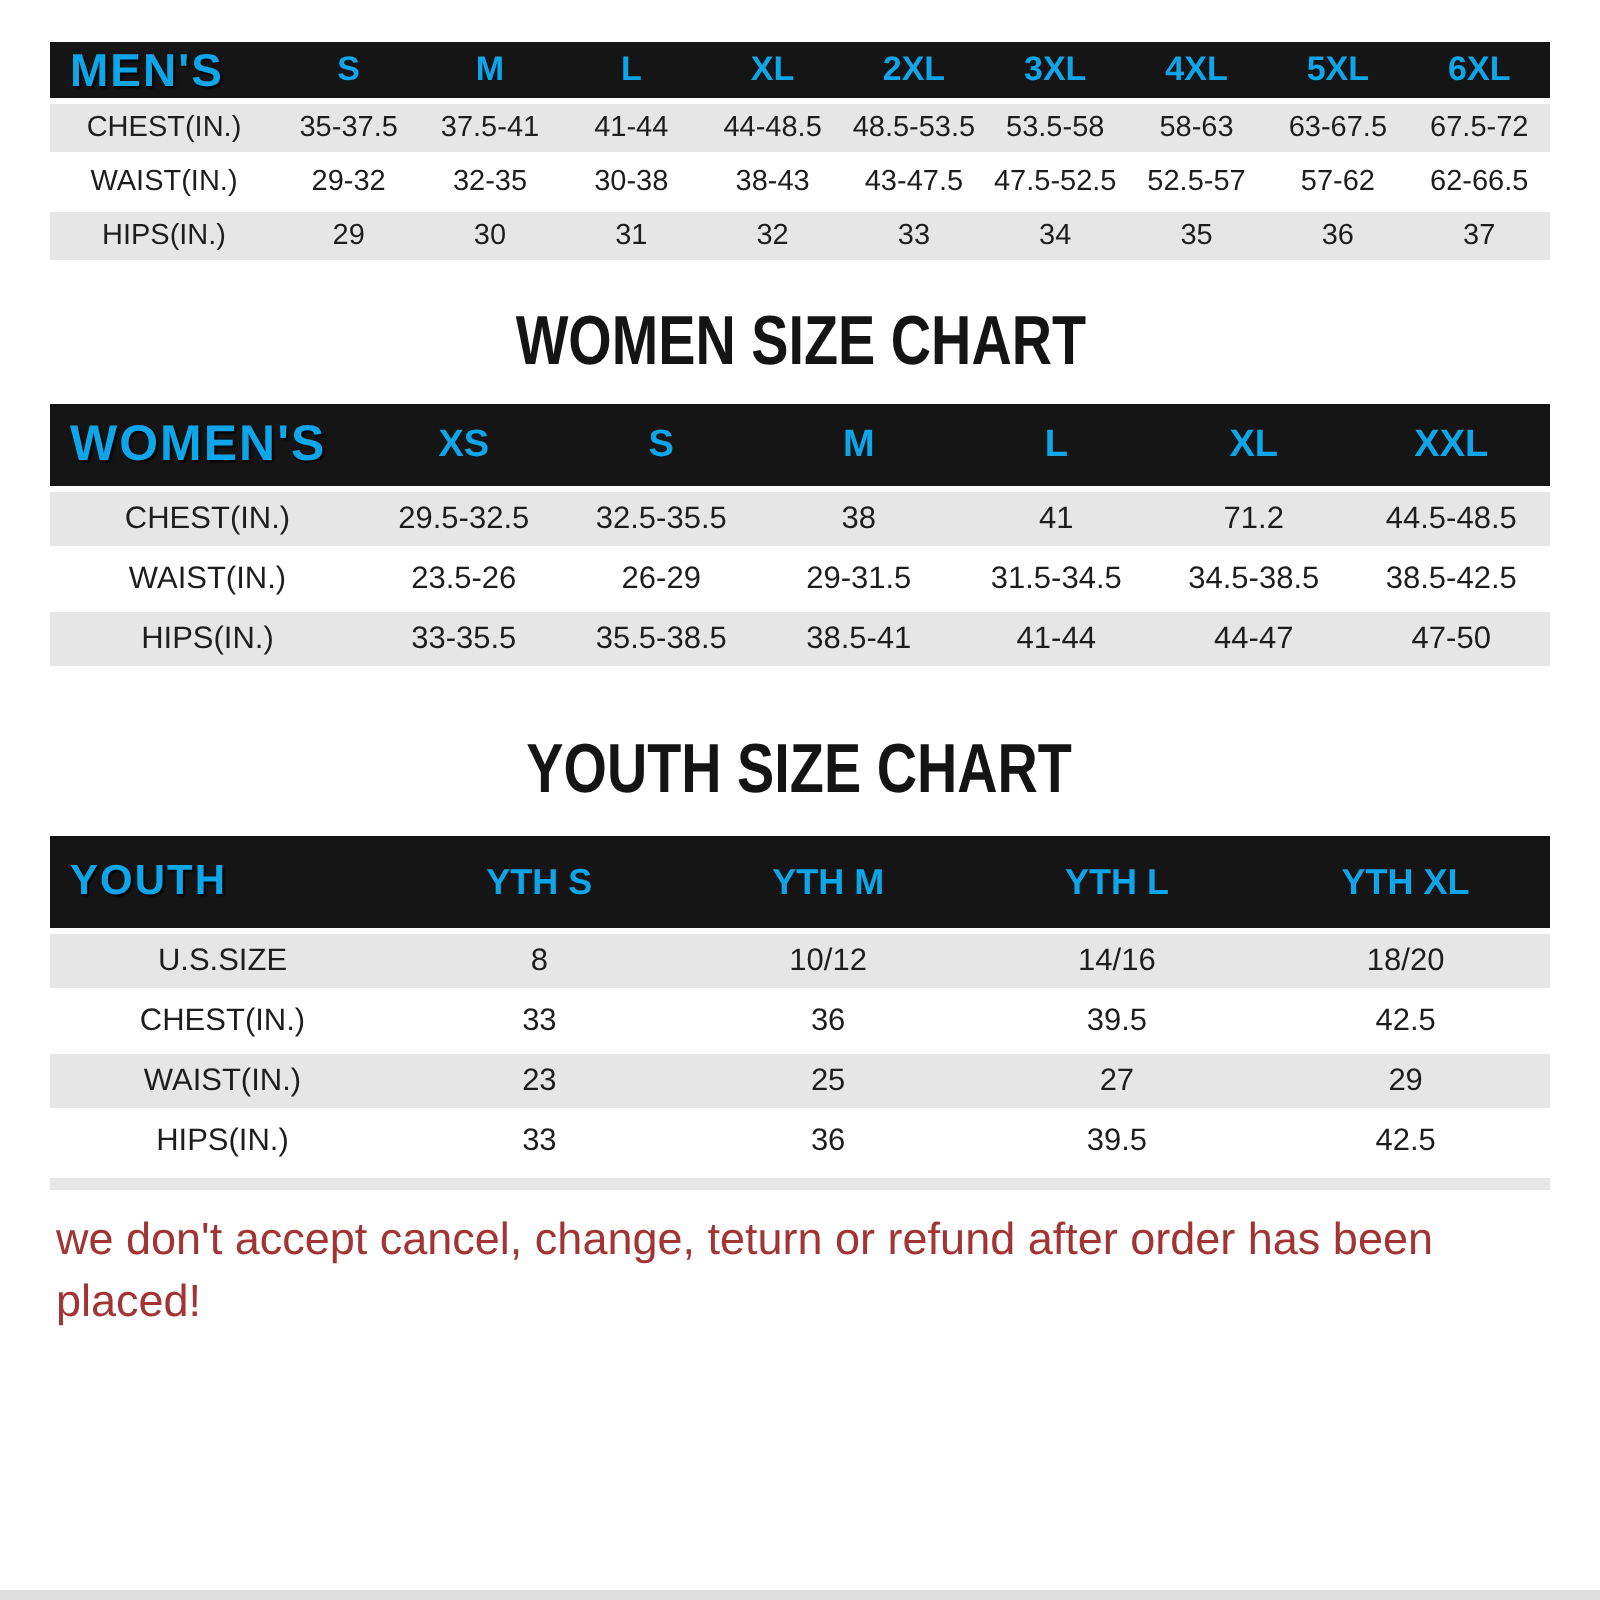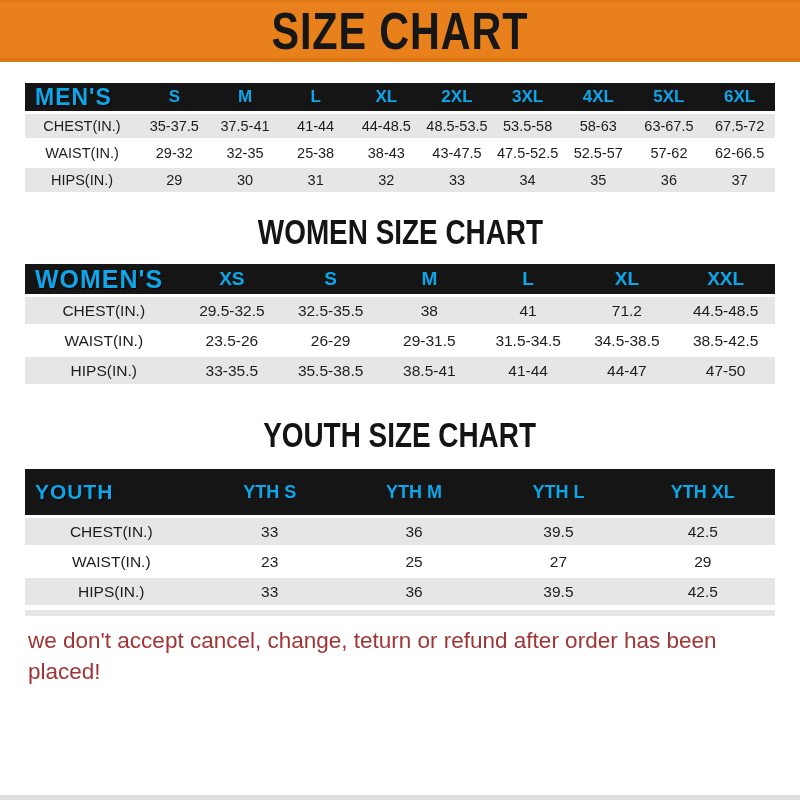--- a/index.html
+++ b/index.html
@@ -82,21 +82,21 @@
 
   
   .t-men { margin-top: 18px; }
   .t-men thead th { height: 28px; font-size: 17px; }
   .t-men thead th.tbl-corner { font-size: 23px; }
   .t-men tbody td { height: 24px; font-size: 14.5px; }
   .t-men col.c-label { width: 15.2%; }
 
   
   .t-women { margin-top: 10px; }
-  .t-women thead th { height: 30px; font-size: 19px; }
+  .t-women thead th { height: 41px; font-size: 19px; }
   .t-women thead th.tbl-corner { font-size: 25px; }
   .t-women tbody td { height: 27px; font-size: 15.5px; }
   .t-women col.c-label { width: 21%; }
 
   
   .t-youth { margin-top: 12px; }
   .t-youth thead th { height: 46px; font-size: 18px; }
   .t-youth thead th.tbl-corner { font-size: 21px; letter-spacing: 2px; }
   .t-youth tbody td { height: 27px; font-size: 15.5px; }
   .t-youth col.c-label { width: 23%; }
@@ -121,23 +121,20 @@
     width: 100%;
     height: 5px;
     background: #DFDFDF;
   }
 </style>
 </head>
 <body>
 
 <div class="page">
 
-  <div class="banner">
-    <span class="banner-title">SIZE CHART</span>
-  </div>
 
   <div class="tbl-wrap">
     <table class="size-table t-men">
         <colgroup>
           <col class="c-label">
           <col>
           <col>
           <col>
           <col>
           <col>
@@ -170,21 +167,21 @@
             <td>48.5-53.5</td>
             <td>53.5-58</td>
             <td>58-63</td>
             <td>63-67.5</td>
             <td>67.5-72</td>
           </tr>
           <tr>
             <td>WAIST(IN.)</td>
             <td>29-32</td>
             <td>32-35</td>
-            <td>25-38</td>
+            <td>30-38</td>
             <td>38-43</td>
             <td>43-47.5</td>
             <td>47.5-52.5</td>
             <td>52.5-57</td>
             <td>57-62</td>
             <td>62-66.5</td>
           </tr>
           <tr>
             <td>HIPS(IN.)</td>
             <td>29</td>
@@ -274,20 +271,27 @@
           <tr>
             <th class="tbl-corner">YOUTH</th>
             <th>YTH S</th>
             <th>YTH M</th>
             <th>YTH L</th>
             <th>YTH XL</th>
           </tr>
         </thead>
         <tbody>
           <tr>
+            <td>U.S.SIZE</td>
+            <td>8</td>
+            <td>10/12</td>
+            <td>14/16</td>
+            <td>18/20</td>
+          </tr>
+          <tr>
             <td>CHEST(IN.)</td>
             <td>33</td>
             <td>36</td>
             <td>39.5</td>
             <td>42.5</td>
           </tr>
           <tr>
             <td>WAIST(IN.)</td>
             <td>23</td>
             <td>25</td>

